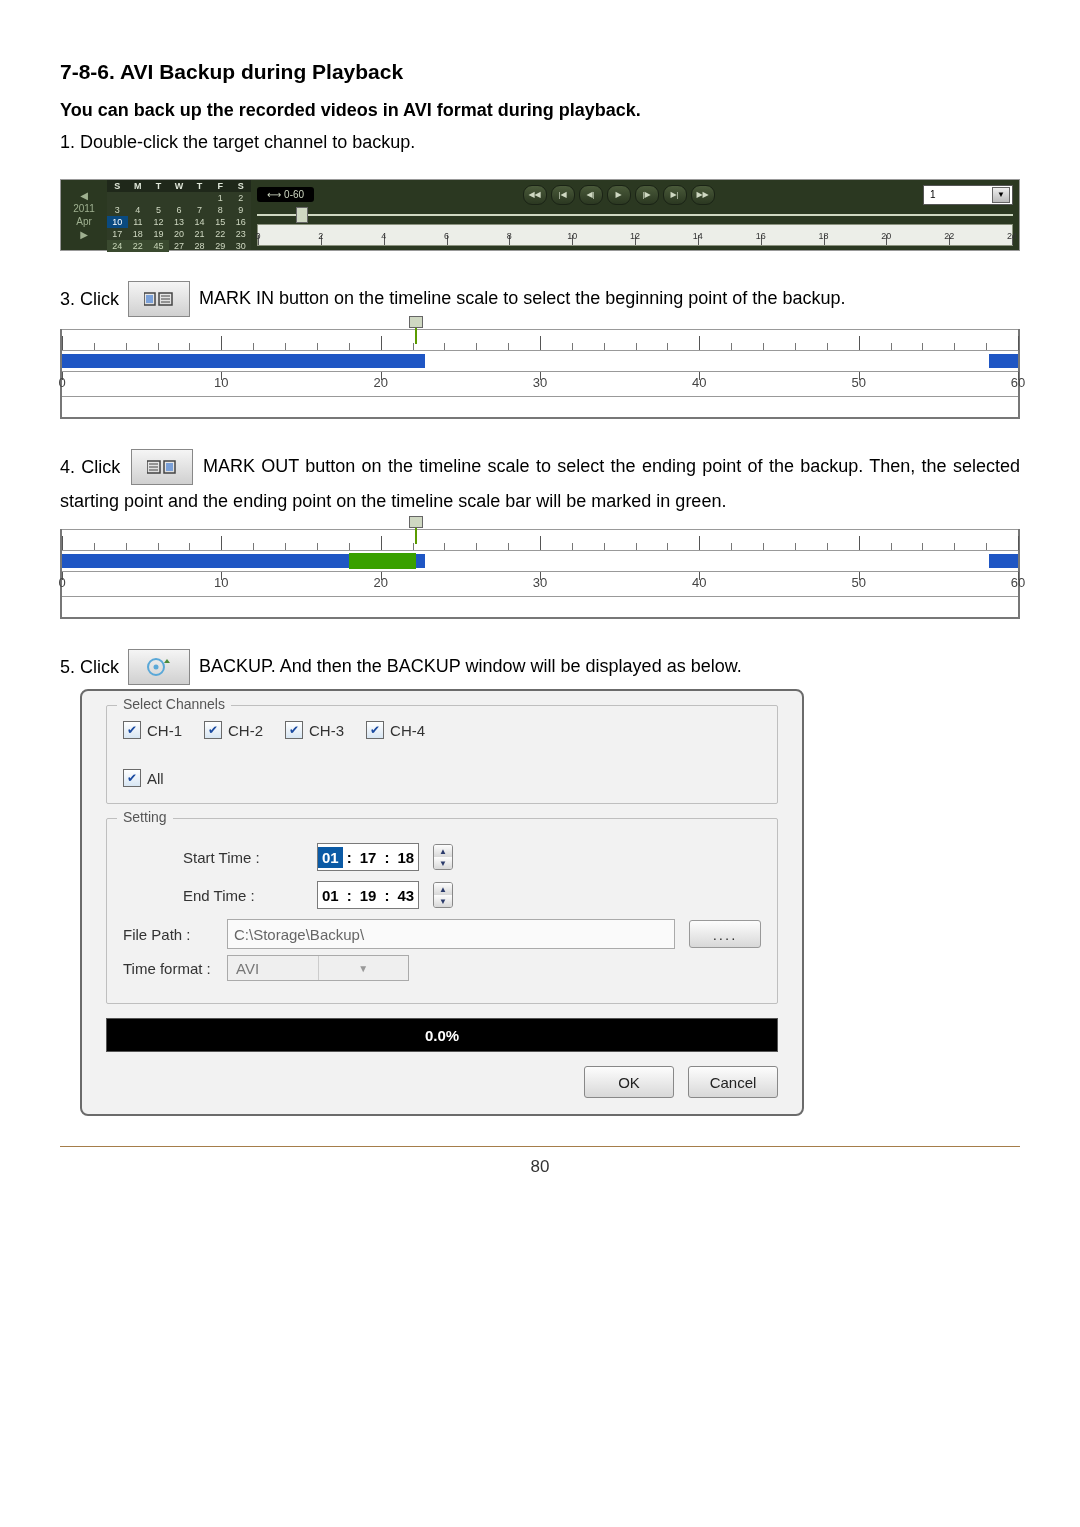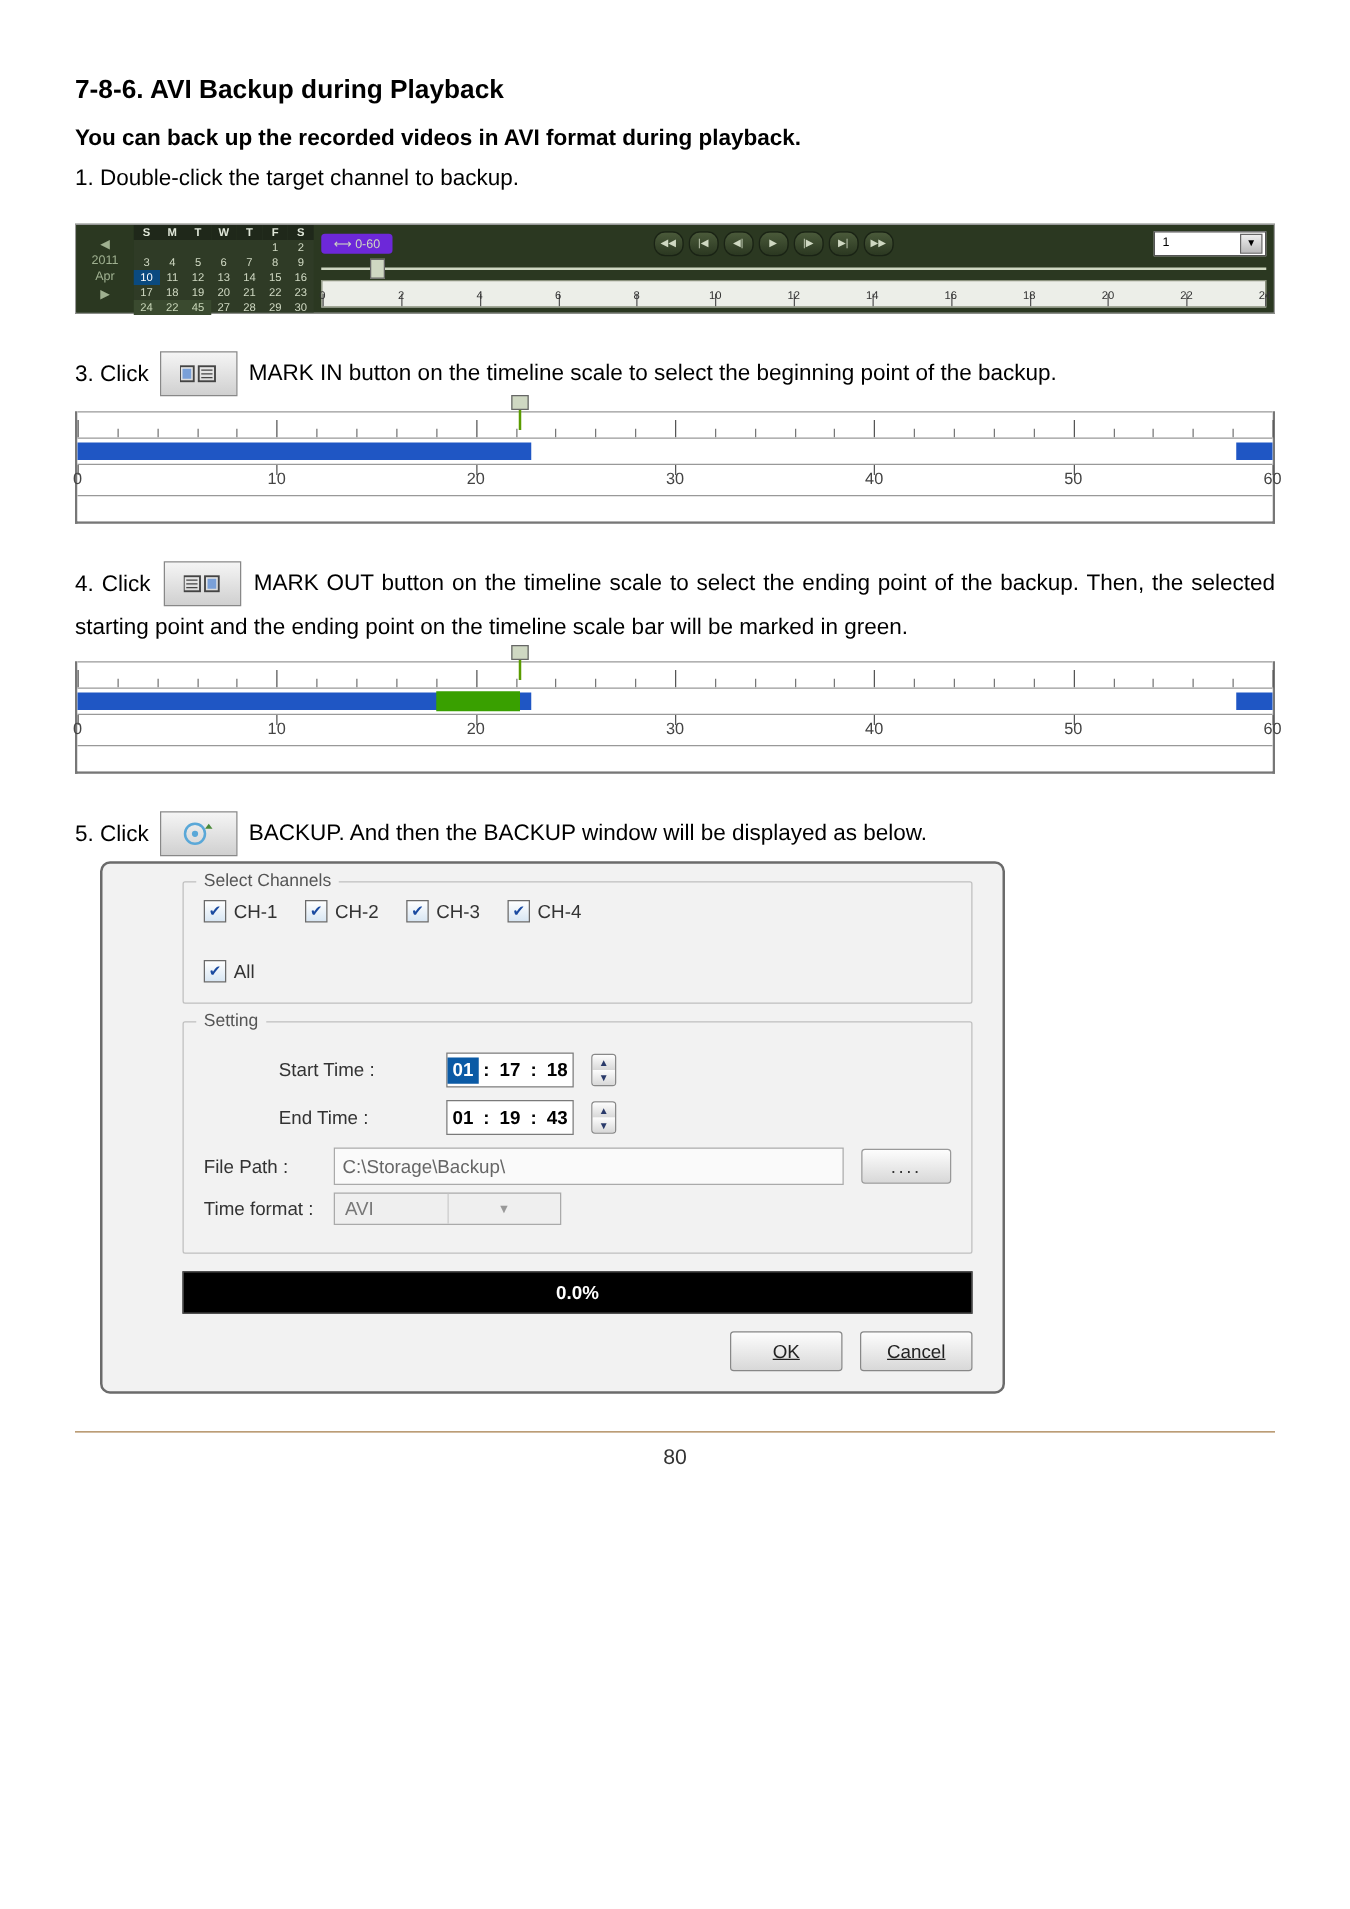--- a/index.html
+++ b/index.html
@@ -72,21 +72,21 @@
     flex:1;
     display:flex; flex-direction:column;
     padding:4px 6px;
     gap:4px;
   }
   .ts-mid-top{
     display:flex; align-items:center; gap:6px;
     height:24px;
   }
   .zoom-pill{
-    background:#6d28d9;
+    background:#000000;
     color:#cfd8c2;
     padding:2px 10px;
     border-radius:3px;
     font-size:10px;
   }
   .play-ctrls{ display:flex; gap:4px; margin-left:auto; }
   .pc-btn{
     width:22px; height:18px; border-radius:9px;
     background:linear-gradient(#4a5a3a,#2b3821);
     display:flex; align-items:center; justify-content:center;
@@ -156,21 +156,21 @@
   }
   .dlg-title .x{
     margin-left:auto;
     width:22px; height:20px;
     background:#a8b0b7;
     border:1px solid #5a6a77;
     border-radius:3px;
     display:flex; align-items:center; justify-content:center;
     color:#2b3c4a; font-size:14px; font-weight:normal;
   }
-  .dlg-body{ padding:14px 24px 16px 24px;margin-left:40px;}
+  .dlg-body{ padding:14px 24px 16px 24px;}
   .grp{
     border:1px solid #bfbfbf;
     border-radius:2px;
     padding:14px 16px 16px 16px;
     margin-bottom:14px;
     position:relative;
   }
   .grp-title{
     position:absolute; top:-10px; left:10px;
     background:#f2f2f2; padding:0 6px;
@@ -241,21 +241,20 @@
     border:1px solid #555; margin:8px 0 14px 0;
     font-weight:bold;
   }
   .btn-row{ display:flex; justify-content:flex-end; gap:14px;}
   .btn{
     min-width:88px; height:30px;
     border:1px solid #888; border-radius:3px;
     background:linear-gradient(#fdfdfd,#d8d8d8);
     display:flex; align-items:center; justify-content:center;
     color:#222;
-    text-decoration:underline;
   }
   .pnum{ text-align:center; font-size:17px; color:#333; margin-top:10px; border-top:1px solid #a57d4a; padding-top:10px;}
 </style>
 </head>
 <body>
 
 <div class="page">
 
   <h2>7-8-6. AVI Backup during Playback</h2>
   <p class="para">You can back up the recorded videos in AVI format during playback.</p>

